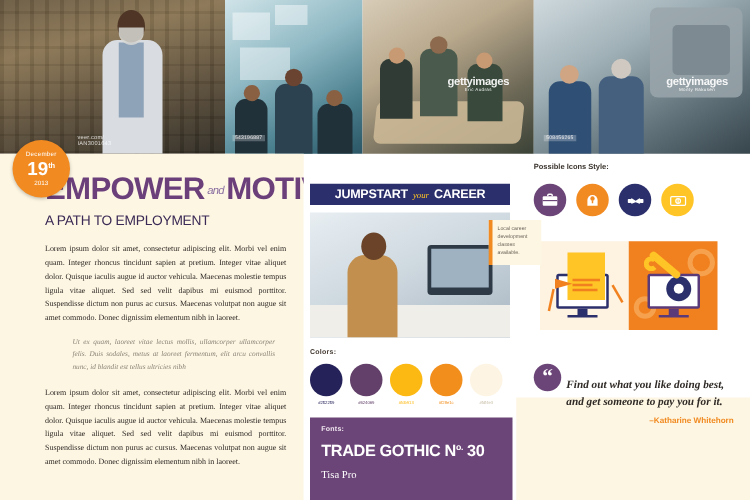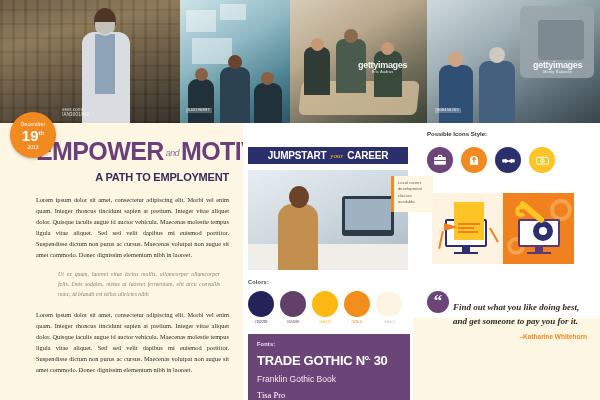--- a/index.html
+++ b/index.html
@@ -102,23 +102,22 @@
   .headline {
     font-family:"Liberation Sans", sans-serif;
     font-size:25px; font-weight:700; color:#6b3f7a;
     letter-spacing:-.6px; line-height:1; white-space:nowrap;
   }
   .headline .amp {
     font-size:9px; font-weight:400; font-style:italic;
     color:#8a6fa0; vertical-align:middle; padding:0 2px;
   }
   .subhead {
-    margin-top:7px; font-size:11px; font-weight:700; color:#3b2a55;
+    margin-top:7px; font-size:11px; font-weight:400; color:#3b2a55;
     letter-spacing:-.2px;
-    text-align:right;
   }
   .body-copy {
     margin-top:11px; font-family:"Liberation Serif", serif;
     font-size:6.4px; line-height:1.72; color:#2f2a26; text-align:justify;
   }
   .pull-quote {
     margin:9px 0 0 22px; width:162px;
     font-family:"Liberation Serif", serif; font-style:italic;
     font-size:5.8px; line-height:1.75; color:#8b8377; text-align:justify;
   }
@@ -351,21 +350,20 @@
         <div class="swatch-item">
           <div class="swatch" id="sw4" style="background: rgb(253, 244, 227);"></div>
           <div class="swatch-hex" id="hx4" style="color: rgb(201, 191, 168);">#fdf4e3</div>
         </div>
       </div>
     </div>
 
     <div class="fonts-block">
       <div class="fonts-label">Fonts:</div>
       <div class="font-1"><span>TRADE GOTHIC N</span><sup>o.</sup> <span>30</span></div>
-      <div class="font-2">Franklin Gothic Book</div>
       <div class="font-3">Tisa Pro</div>
     </div>
   </div>
 
   <div class="quote-bg"></div>
   <div class="right-col" style="background:transparent;">
 
     <div class="icons-title">Possible Icons Style:</div>
 
     <div class="icon-row">

